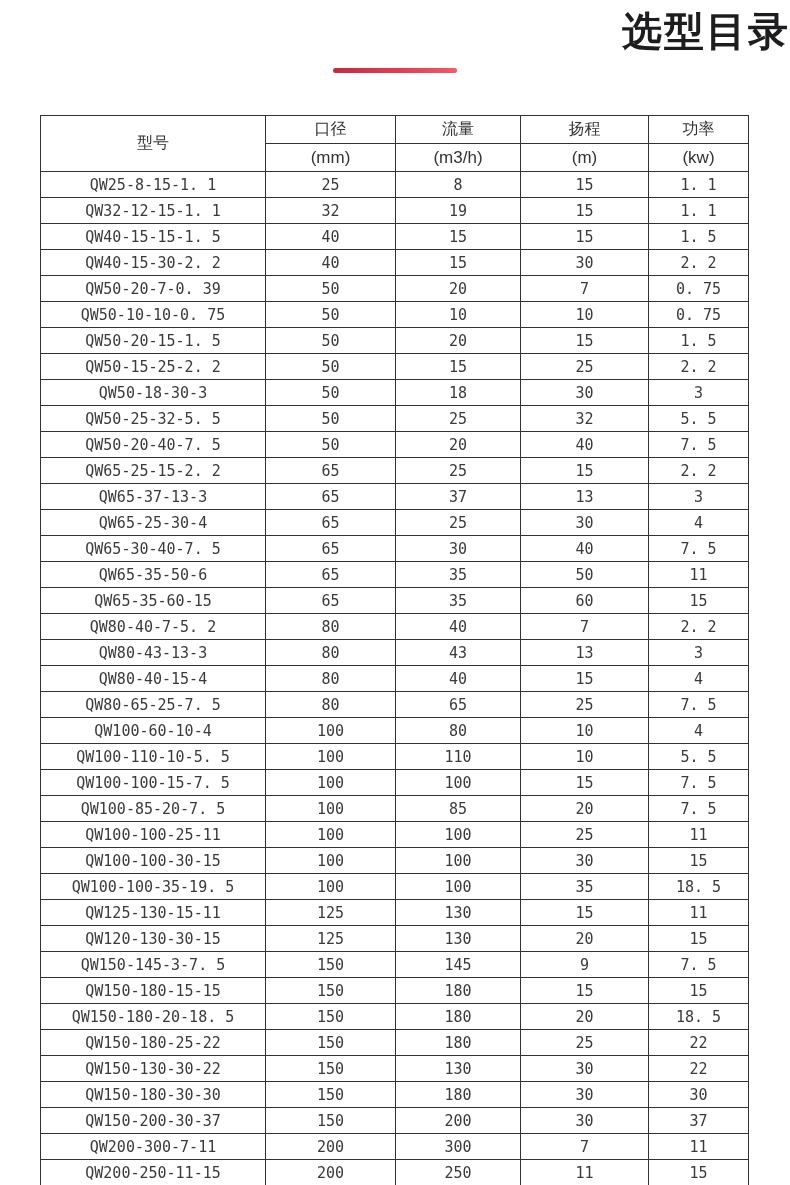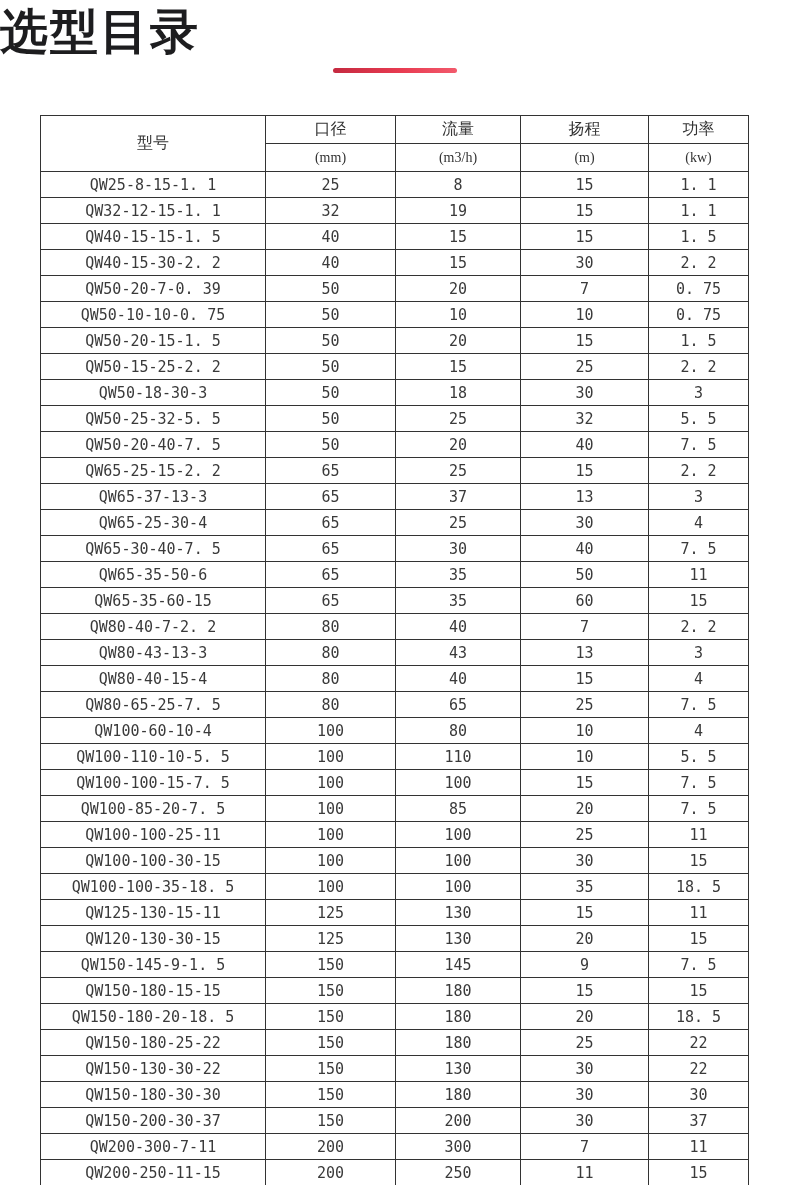--- a/index.html
+++ b/index.html
@@ -8,22 +8,22 @@
     background: #ffffff;
   }
   body {
     width: 790px;
     height: 1185px;
     overflow: hidden;
     font-family: "DejaVu Sans", "Liberation Sans", sans-serif;
   }
   .page-title {
     margin: 6px 0 12px 0;
-    text-align: left;
-    font-size: 48px;
+    text-align: right;
+    font-size: 40px;
     line-height: 50px;
     font-weight: 700;
     color: #1d1d1f;
     letter-spacing: 2px;
     font-family: "DejaVu Sans", sans-serif;
   }
   .title-underline {
     width: 124px;
     height: 5px;
     margin: 11px auto 0 auto;
@@ -47,22 +47,22 @@
     white-space: nowrap;
   }
   table.catalog th {
     font-weight: 400;
     font-size: 16px;
     height: 27px;
     color: #333333;
     font-family: "DejaVu Sans", sans-serif;
   }
   table.catalog th.unit-cell {
-    font-size: 14px;
-    font-family: Liberation Serif, serif;
+    font-size: 17px;
+    font-family: Liberation Sans, sans-serif;
   }
   table.catalog td {
     height: 25px;
     font-size: 15px;
     font-family: "DejaVu Sans Mono", "Liberation Mono", monospace;
   }
   table.catalog th.model-head {
     font-size: 16px;
     margin-top: 43px;
   }
@@ -210,21 +210,21 @@
     <td>11</td>
   </tr>
       <tr>
     <td>QW65-35-60-15</td>
     <td>65</td>
     <td>35</td>
     <td>60</td>
     <td>15</td>
   </tr>
       <tr>
-    <td>QW80-40-7-2. 2</td>
+    <td>QW80-40-7-5. 2</td>
     <td>80</td>
     <td>40</td>
     <td>7</td>
     <td>2. 2</td>
   </tr>
       <tr>
     <td>QW80-43-13-3</td>
     <td>80</td>
     <td>43</td>
     <td>13</td>
@@ -280,42 +280,42 @@
     <td>11</td>
   </tr>
       <tr>
     <td>QW100-100-30-15</td>
     <td>100</td>
     <td>100</td>
     <td>30</td>
     <td>15</td>
   </tr>
       <tr>
-    <td>QW100-100-35-18. 5</td>
+    <td>QW100-100-35-19. 5</td>
     <td>100</td>
     <td>100</td>
     <td>35</td>
     <td>18. 5</td>
   </tr>
       <tr>
     <td>QW125-130-15-11</td>
     <td>125</td>
     <td>130</td>
     <td>15</td>
     <td>11</td>
   </tr>
       <tr>
     <td>QW120-130-30-15</td>
     <td>125</td>
     <td>130</td>
     <td>20</td>
     <td>15</td>
   </tr>
       <tr>
-    <td>QW150-145-9-1. 5</td>
+    <td>QW150-145-3-7. 5</td>
     <td>150</td>
     <td>145</td>
     <td>9</td>
     <td>7. 5</td>
   </tr>
       <tr>
     <td>QW150-180-15-15</td>
     <td>150</td>
     <td>180</td>
     <td>15</td>

